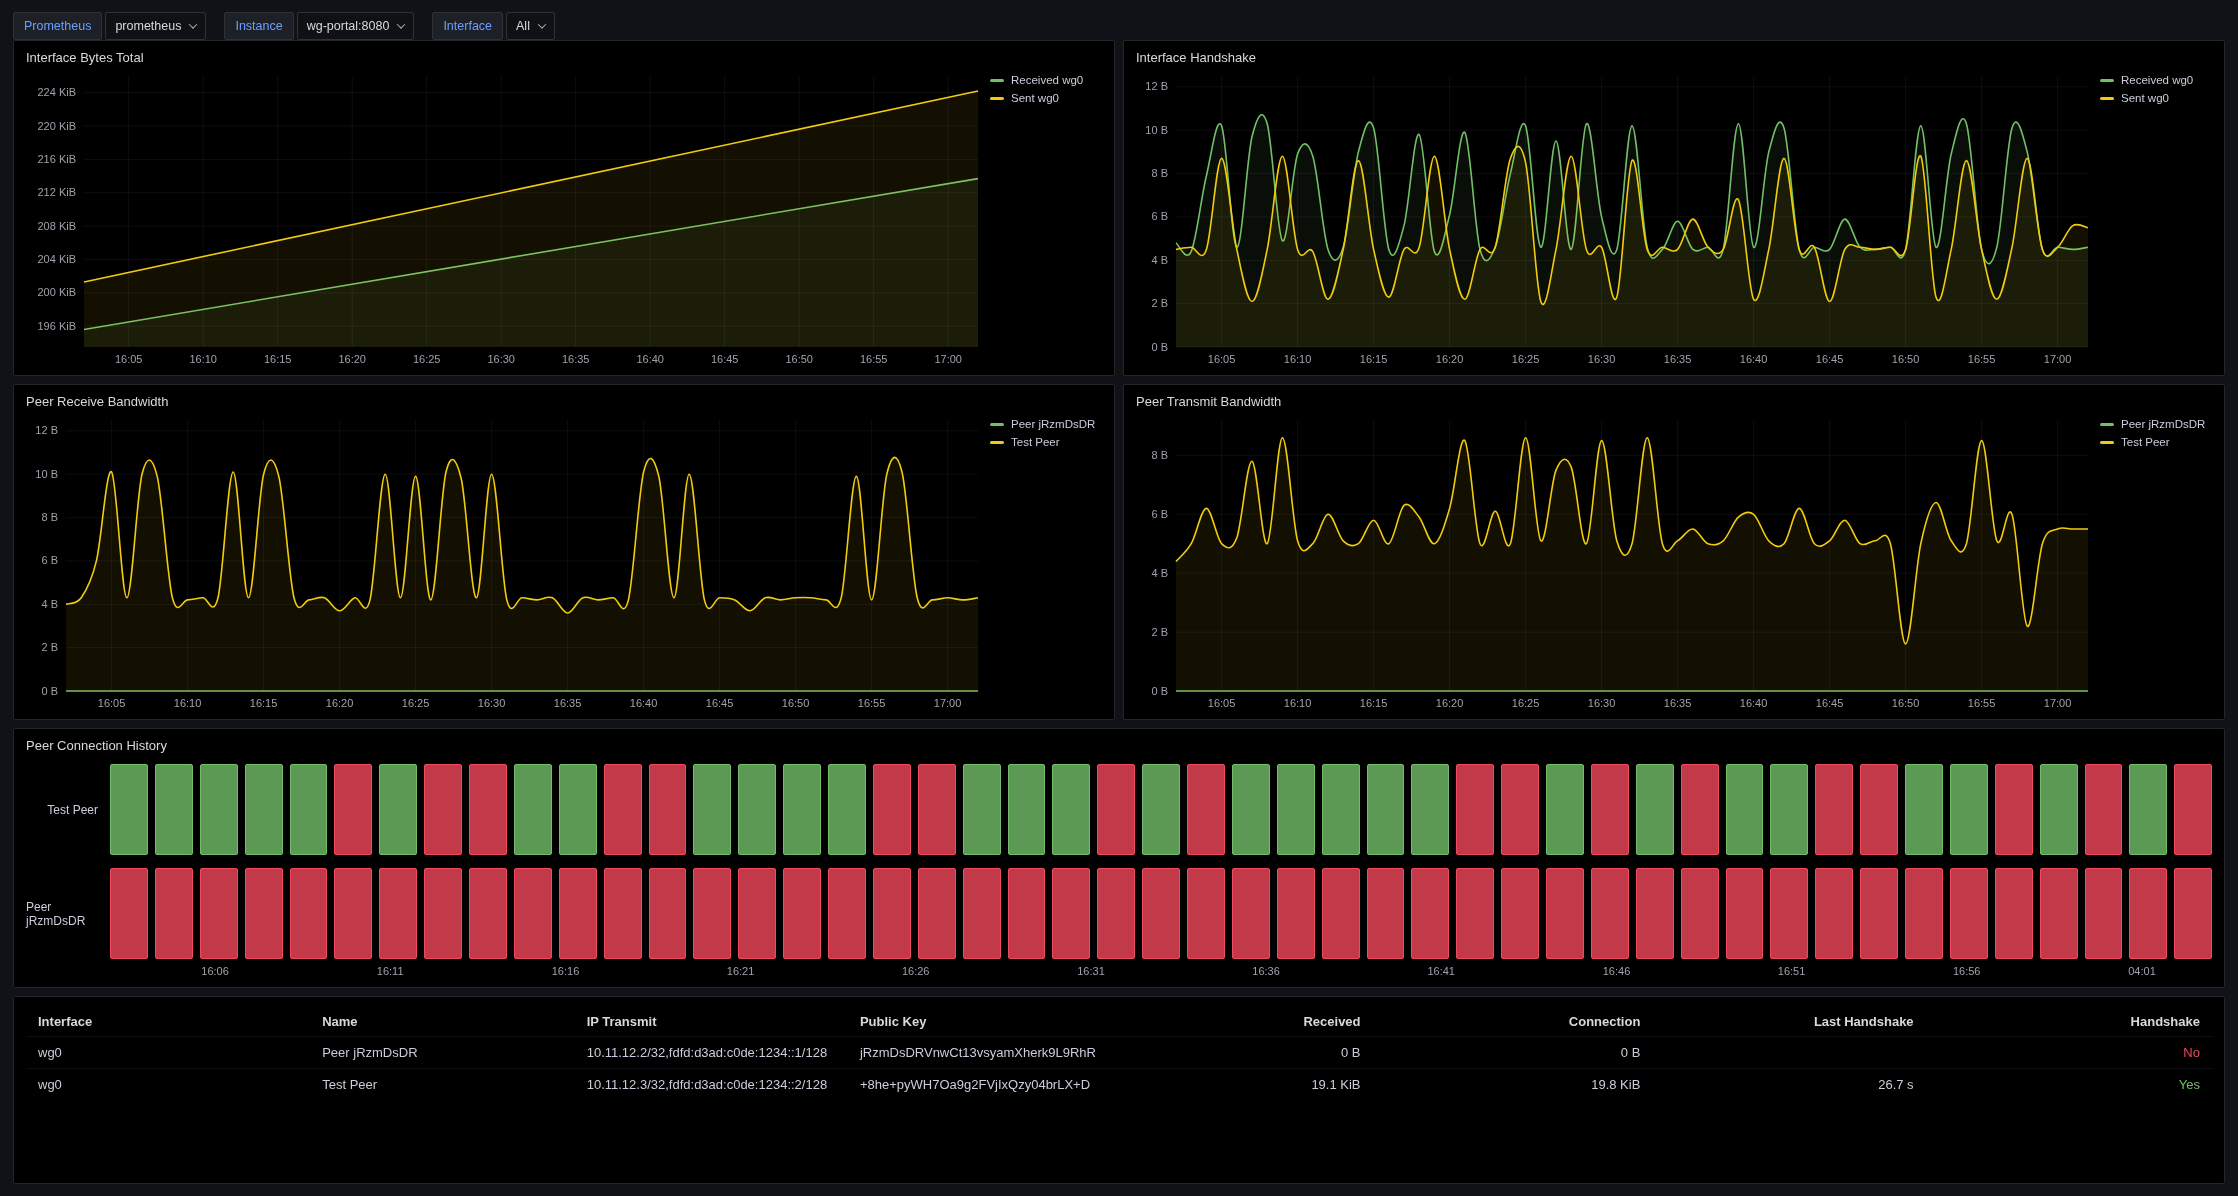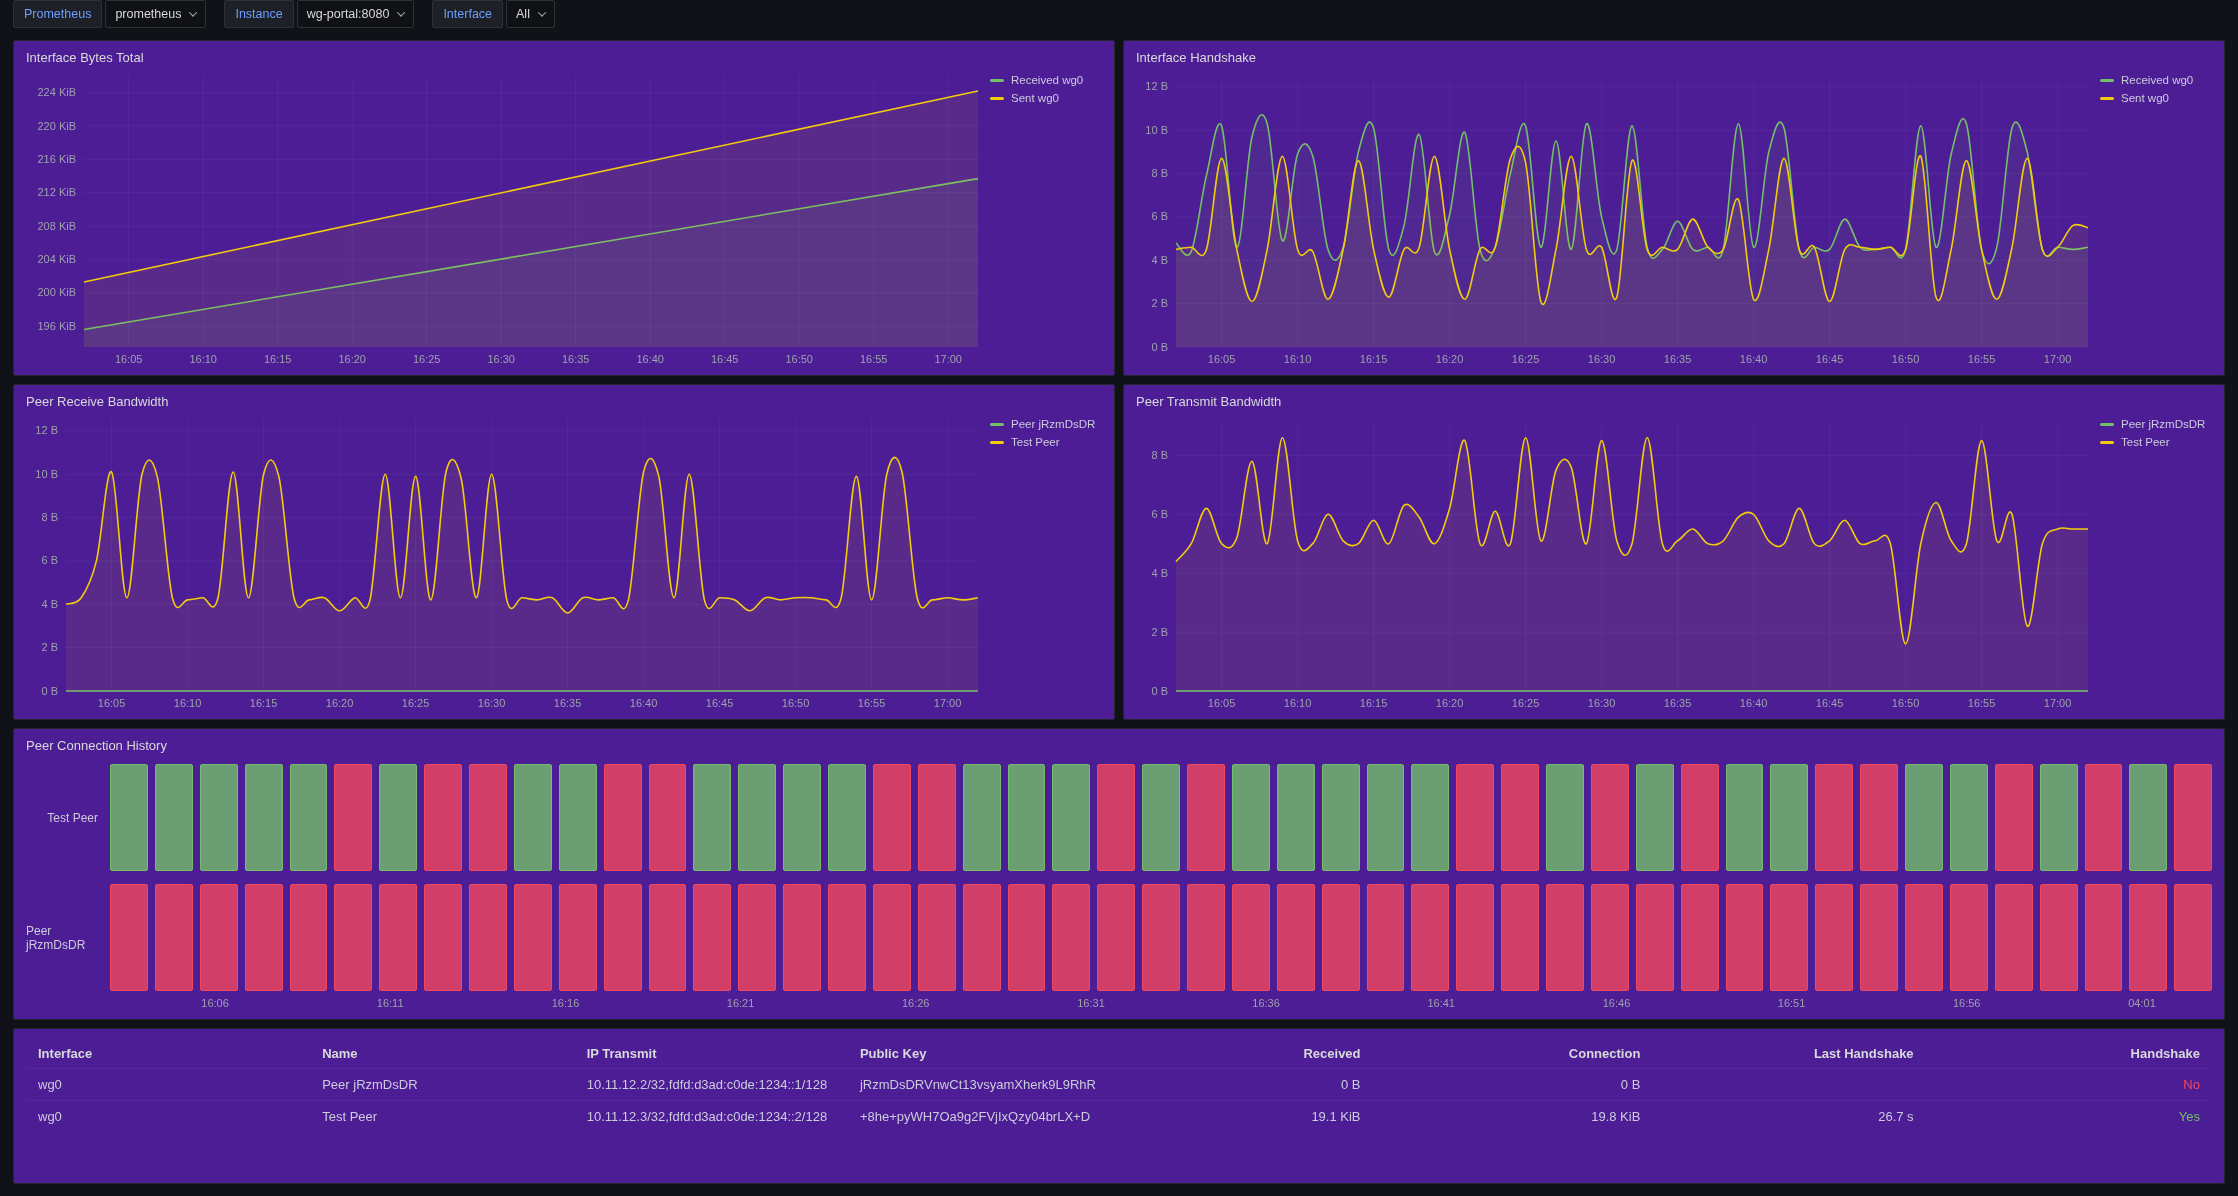--- a/index.html
+++ b/index.html
@@ -4,21 +4,21 @@
 <style>
   * { box-sizing: border-box; margin: 0; padding: 0; }
   html, body {
     width: 2238px; height: 1196px;
     background: #111217;
     font-family: "Liberation Sans", sans-serif;
     color: #ccccdc;
     overflow: hidden;
   }
   
-  .toolbar { height: 40px; display: flex; align-items: flex-start; padding: 0 13px; gap: 18px; }
+  .toolbar { height: 40px; display: flex; align-items: flex-end; padding: 0 13px; gap: 18px; }
   .var-group { display: flex; height: 28px; gap: 3px; }
   .var-label {
     display: flex; align-items: center;
     background: #1d2026; border: 1px solid #2e3136; border-radius: 2px;
     color: #6e9fff; font-size: 12.5px; padding: 0 10px; cursor: pointer;
   }
   .var-value {
     display: flex; align-items: center;
     background: #0f1115; border: 1px solid #2e3136; border-radius: 2px;
     color: #d8d9da; font-size: 12.5px; padding: 0 9px; cursor: pointer;
@@ -26,26 +26,26 @@
   .chev {
     width: 6px; height: 6px;
     border-right: 1.4px solid #aeb1b8; border-bottom: 1.4px solid #aeb1b8;
     transform: rotate(45deg) translate(-1px,-1px);
     margin-left: 9px; display: inline-block;
   }
   
   .dash { padding: 0 13px 12px; display: flex; flex-direction: column; gap: 8px; height: 1156px; }
   .row2 { display: grid; grid-template-columns: 1fr 1fr; gap: 8px; }
   .panel {
-    background: #4c1d95; border: 1px solid #23262b; border-radius: 2px;
+    background: #000000; border: 1px solid #23262b; border-radius: 2px;
     display: flex; flex-direction: column; padding: 7px 12px 6px;
     min-height: 0;
   }
   .h12 { height: 336px; }
-  .h3  { height: 292px; justify-content: space-between; }
+  .h3  { height: 260px; justify-content: space-between; }
   .row-fill { flex: 1; display: flex; min-height: 0; }
   .row-fill .panel { flex: 1; }
   .panel-title { font-size: 13px; font-weight: 500; color: #d8d9da; line-height: 20px; cursor: pointer; }
   
   .chart-wrap { display: flex; flex: 1; min-height: 0; }
   .chart { flex: 1; min-width: 0; }
   svg text { fill: #9ea2ab; font-size: 11px; font-family: "Liberation Sans", sans-serif; }
   svg .grid { stroke: rgba(204,204,220,0.07); }
   .legend { width: 118px; padding: 6px 0 0 6px; flex: none; }
   .legend-item { display: flex; align-items: center; gap: 7px; font-size: 11.5px; color: #ccccdc; margin-bottom: 6px; cursor: pointer; }

